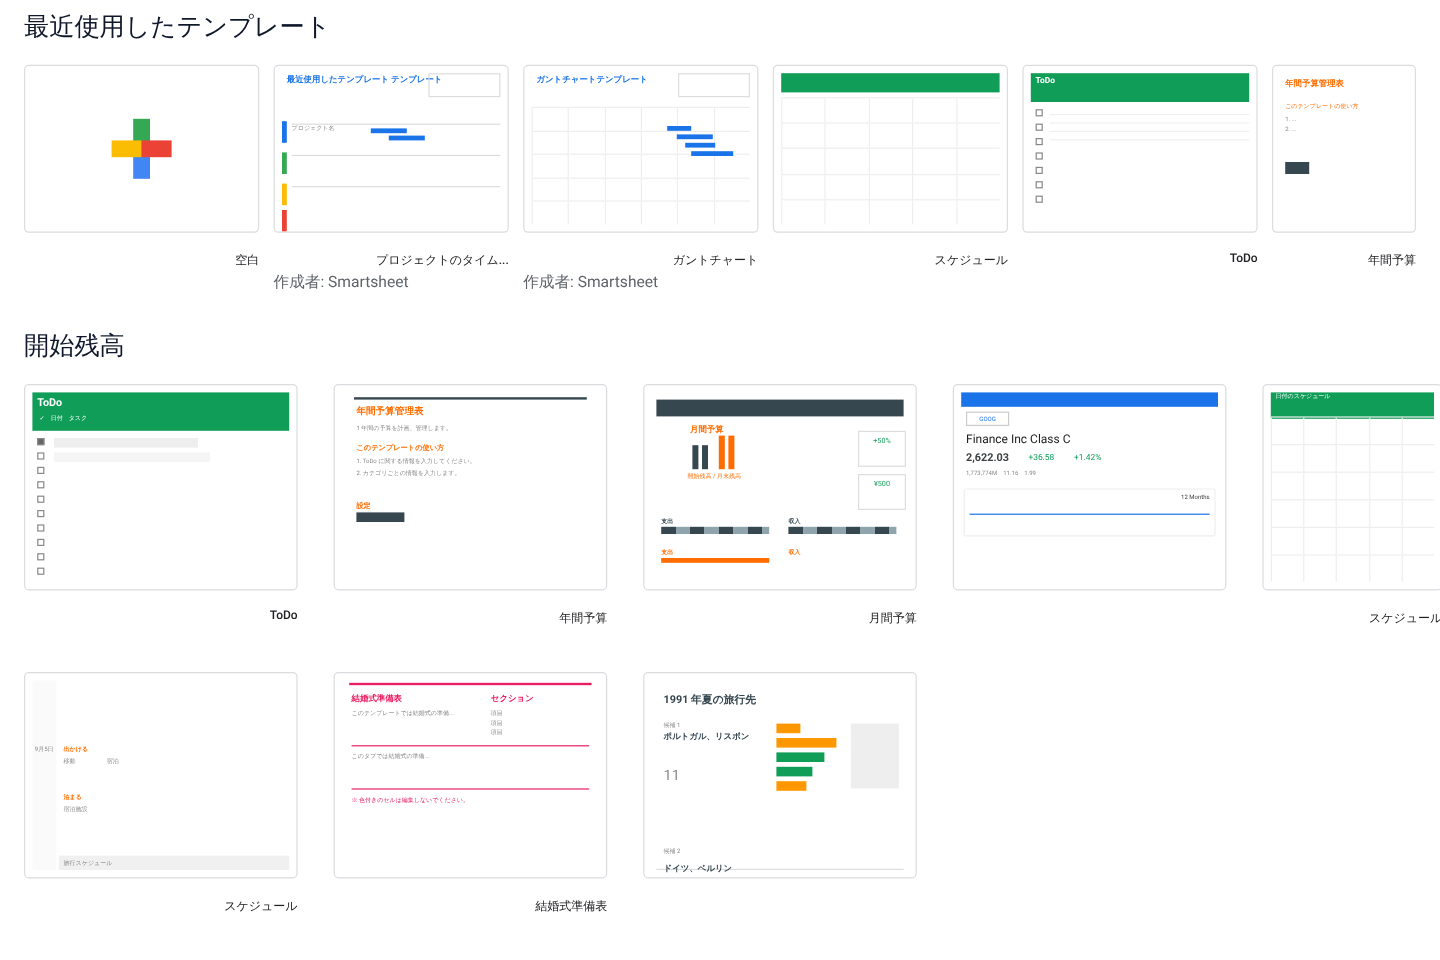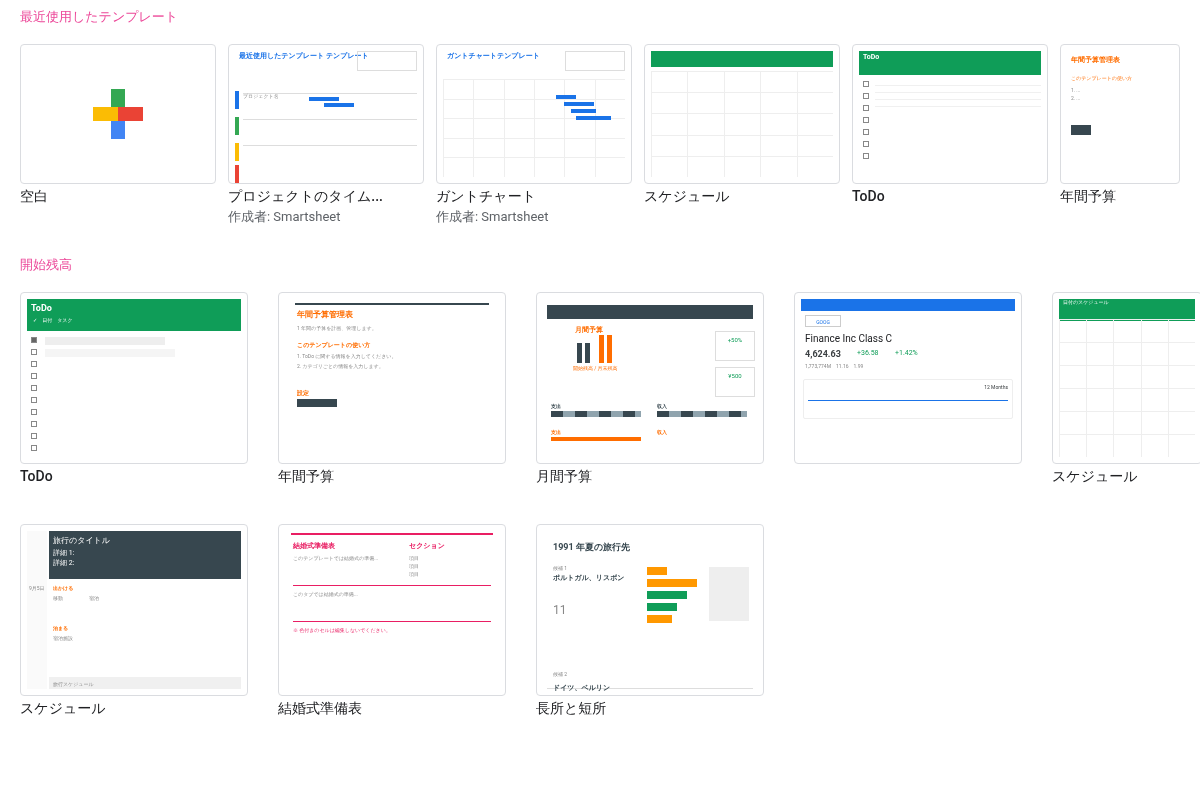--- a/index.html
+++ b/index.html
@@ -5,51 +5,52 @@
     * { margin: 0; padding: 0; box-sizing: border-box; }
     body {
       font-family: "Google Sans", Roboto, Arial, sans-serif;
       background: #fff;
       color: #3c4043;
       padding: 8px 0 0 20px;
       overflow-x: hidden;
     }
     .section { margin-bottom: 30px; }
     .section-title {
-      font-size: 13px;
+      font-size: 21px;
       font-weight: 400;
-      color: #ec4899;
+      color: #0f172a;
       margin-bottom: 18px;
       font-family: Liberation Mono, monospace;
     }
     .template-row {
       display: flex;
       gap: 12px;
     }
     .template-row.wide { gap: 30px; }
     .template-card { cursor: pointer; }
     .thumb {
       width: 196px;
       height: 140px;
       border: 1px solid #dadce0;
       border-radius: 4px;
       background: #fff;
       overflow: hidden;
       position: relative;
     }
     .thumb.wide { width: 228px; height: 172px; }
     .template-title {
-      font-size: 14px;
+      font-size: 10px;
       color: #202124;
-      margin-top: 4px;
+      margin-top: 16px;
       font-weight: 500;
       max-width: 196px;
       white-space: nowrap;
       overflow: hidden;
       text-overflow: ellipsis;
+      text-align: right;
     }
     .template-title.wide { max-width: 228px; }
     .template-sub {
       font-size: 13px;
       color: #5f6368;
       margin-top: 2px;
     }
     
     .plus-icon {
       position: absolute; top: 50%; left: 50%;
@@ -330,21 +331,21 @@
         <div style="position:absolute;top:144px;left:14px;width:90px;height:4px;background:#ff6d00;"></div>
       </div>
       <div class="template-title wide">月間予算</div>
     </div>
 
     <div class="template-card">
       <div class="thumb wide">
         <div class="mini-header blue" style="height:12px;"></div>
         <div style="position:absolute;top:22px;left:10px;width:36px;height:12px;border:1px solid #ccc;font-size:5px;text-align:center;line-height:12px;color:#1a73e8;">GOOG</div>
         <div style="position:absolute;top:40px;left:10px;font-size:10px;color:#202124;">Finance Inc Class C</div>
-        <div style="position:absolute;top:56px;left:10px;font-size:9px;font-weight:bold;">4,624.63</div>
+        <div style="position:absolute;top:56px;left:10px;font-size:9px;font-weight:bold;">2,622.03</div>
         <div style="position:absolute;top:56px;left:62px;font-size:7px;color:#0f9d58;">+36.58</div>
         <div style="position:absolute;top:56px;left:100px;font-size:7px;color:#0f9d58;">+1.42%</div>
         <div class="mini-sub" style="top:70px;left:10px;">1,773,774M　11.16　1.99</div>
         <div class="mini-line-chart" style="top:86px;">
           <div style="position:absolute;top:4px;right:4px;font-size:5px;">12 Months</div>
           <div class="mini-line"></div>
         </div>
       </div>
     </div>
 
@@ -399,25 +400,20 @@
       </div>
       <div class="template-title wide">スケジュール</div>
     </div>
 
   </div>
 
   <div class="template-row wide" style="margin-top:38px;">
 
     <div class="template-card">
       <div class="thumb wide">
-        <div class="travel-header" style="left:28px;">
-          <div class="t" style="font-size:8px;margin-bottom:2px;">旅行のタイトル</div>
-          <div class="t">詳細 1:</div>
-          <div class="t">詳細 2:</div>
-        </div>
         <div style="position:absolute;top:6px;left:6px;width:20px;bottom:6px;background:#fafafa;"></div>
         <div class="mini-sub" style="top:60px;left:8px;writing-mode:horizontal-tb;font-size:5px;">9月5日</div>
         <div class="mini-sub" style="top:60px;left:32px;color:#ff6d00;font-weight:bold;">出かける</div>
         <div class="mini-sub" style="top:70px;left:32px;">移動</div>
         <div class="mini-sub" style="top:70px;left:68px;">宿泊</div>
         <div class="mini-sub" style="top:100px;left:32px;color:#ff6d00;font-weight:bold;">泊まる</div>
         <div class="mini-sub" style="top:110px;left:32px;">宿泊施設</div>
         <div style="position:absolute;bottom:6px;left:28px;right:6px;height:12px;background:#f0f0f0;"></div>
         <div class="mini-sub" style="bottom:8px;left:32px;">旅行スケジュール</div>
       </div>
@@ -450,17 +446,16 @@
         <div class="orange-block" style="top:42px;left:110px;width:20px;"></div>
         <div class="orange-block" style="top:54px;left:110px;width:50px;"></div>
         <div class="green-block" style="top:66px;left:110px;width:40px;"></div>
         <div class="green-block" style="top:78px;left:110px;width:30px;"></div>
         <div class="orange-block" style="top:90px;left:110px;width:25px;"></div>
         <div style="position:absolute;top:42px;left:172px;width:40px;height:54px;background:#eee;"></div>
         <div style="position:absolute;bottom:6px;left:10px;right:10px;height:1px;background:#ddd;"></div>
         <div class="mini-sub" style="bottom:18px;left:16px;">候補 2</div>
         <div style="position:absolute;bottom:2px;left:16px;font-size:7px;font-weight:bold;color:#37474f;">ドイツ、ベルリン</div>
       </div>
-      <div class="template-title wide">長所と短所</div>
     </div>
 
   </div>
 </div>
 
 </body></html>

